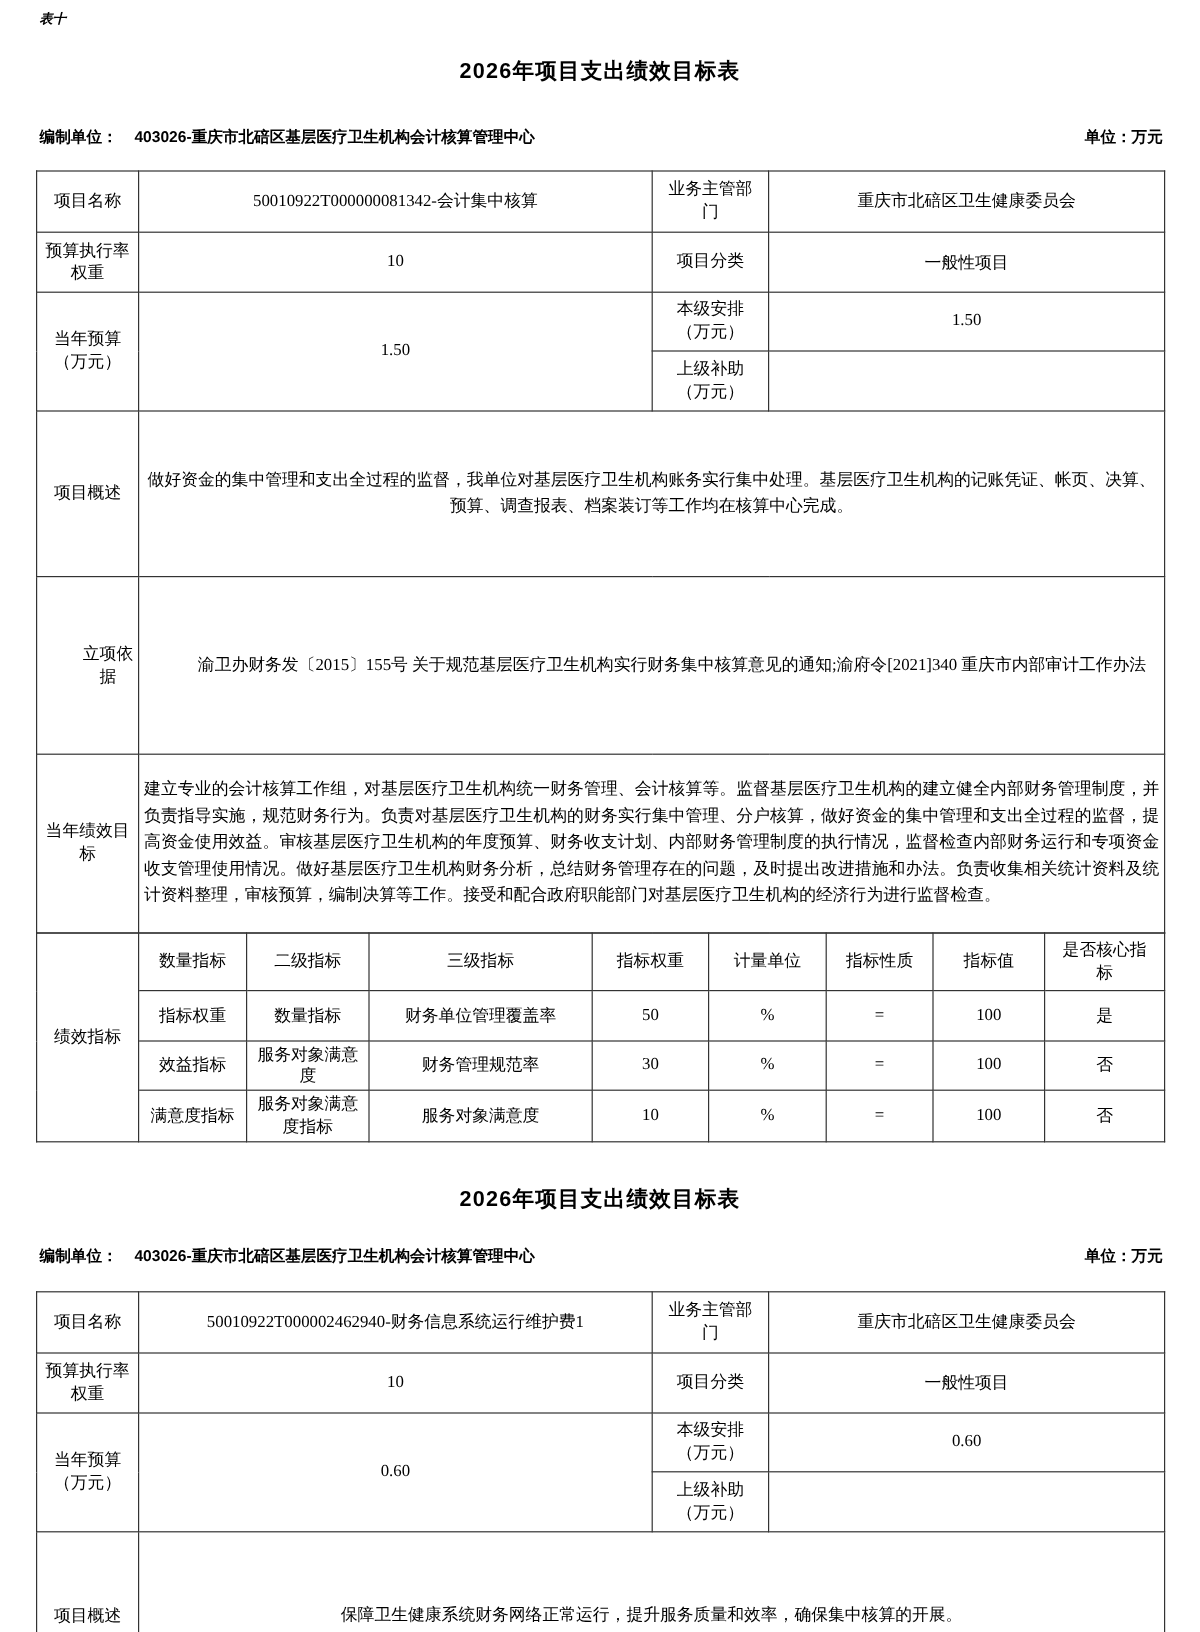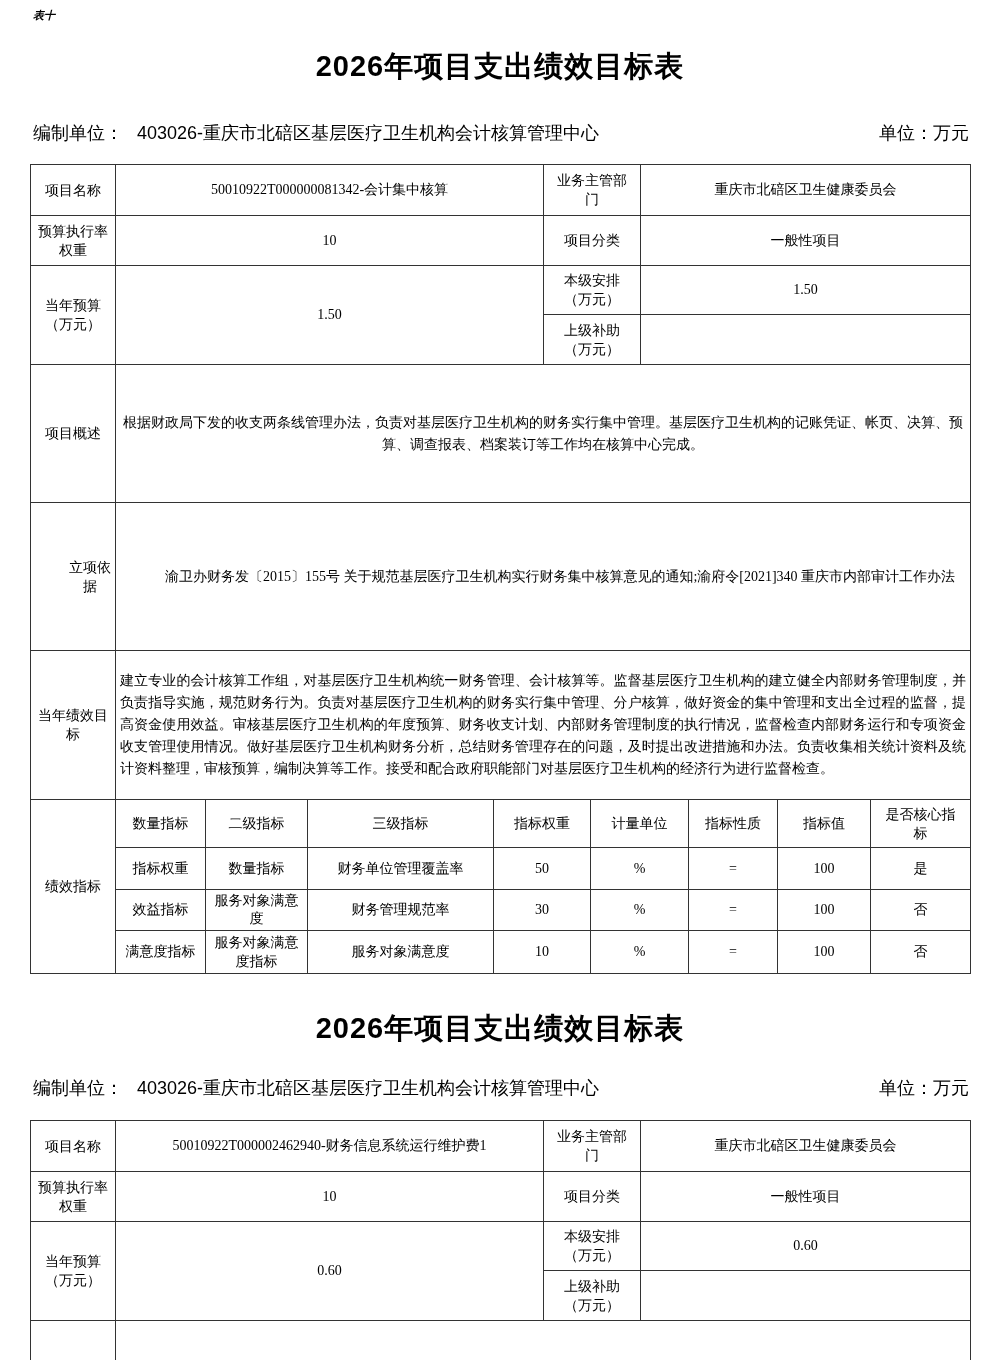--- a/index.html
+++ b/index.html
@@ -10,28 +10,28 @@
   }
   .page { position:relative; width:1000px; height:1360px; overflow:hidden; background:#fff; }
 
   .sheet-label {
     padding:8px 0 0 33px;
     font-size:11px; font-style:italic; font-weight:bold;
     font-family:"DejaVu Serif",serif;
   }
   .report-title {
     margin:24px 0 0; text-align:center;
-    font-size:29px; font-weight:bold; letter-spacing:1px;
+    font-size:18px; font-weight:bold; letter-spacing:1px;
     font-family:"Liberation Sans","DejaVu Sans",sans-serif;
   }
   .report-title.second { margin-top:35px; }
   .meta {
     margin:34px 31px 19px 33px;
     display:flex; justify-content:space-between; align-items:flex-end;
-    font-size:18px; font-weight:normal;
+    font-size:13px; font-weight:bold;
     font-family:"Liberation Sans","DejaVu Sans",sans-serif;
   }
   .meta.second { margin-top:27px; margin-bottom:20px; }
   .meta-left .value { margin-left:14px; }
 
   table.grid {
     width:940px; margin:0 auto 0 30px;
     border-collapse:collapse; table-layout:fixed;
     border:1px solid #f9a8d4;
     font-size:14px;
@@ -117,21 +117,21 @@
 （万元）</td>
         <td>1.50</td>
       </tr>
       <tr class="h45">
         <td class="lbl">上级补助
 （万元）</td>
         <td></td>
       </tr>
       <tr class="h133">
         <td class="lbl">项目概述</td>
-        <td class="par" colspan="3">根据财政局下发的收支两条线管理办法，负责对基层医疗卫生机构的财务实行集中管理。基层医疗卫生机构的记账凭证、帐页、决算、预算、调查报表、档案装订等工作均在核算中心完成。</td>
+        <td class="par" colspan="3">做好资金的集中管理和支出全过程的监督，我单位对基层医疗卫生机构账务实行集中处理。基层医疗卫生机构的记账凭证、帐页、决算、预算、调查报表、档案装订等工作均在核算中心完成。</td>
       </tr>
       <tr class="h143">
         <td class="lbl">立项依据</td>
         <td class="par" colspan="3">渝卫办财务发〔2015〕155号 关于规范基层医疗卫生机构实行财务集中核算意见的通知;渝府令[2021]340 重庆市内部审计工作办法</td>
       </tr>
       <tr class="h144">
         <td class="lbl">当年绩效目
 标</td>
         <td class="par just" colspan="3">建立专业的会计核算工作组，对基层医疗卫生机构统一财务管理、会计核算等。监督基层医疗卫生机构的建立健全内部财务管理制度，并负责指导实施，规范财务行为。负责对基层医疗卫生机构的财务实行集中管理、分户核算，做好资金的集中管理和支出全过程的监督，提高资金使用效益。审核基层医疗卫生机构的年度预算、财务收支计划、内部财务管理制度的执行情况，监督检查内部财务运行和专项资金收支管理使用情况。做好基层医疗卫生机构财务分析，总结财务管理存在的问题，及时提出改进措施和办法。负责收集相关统计资料及统计资料整理，审核预算，编制决算等工作。接受和配合政府职能部门对基层医疗卫生机构的经济行为进行监督检查。</td>
       </tr>

